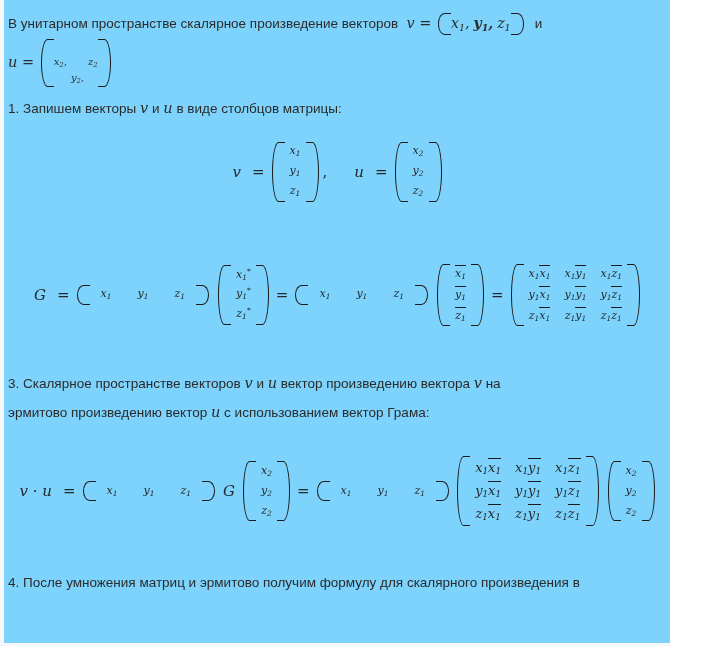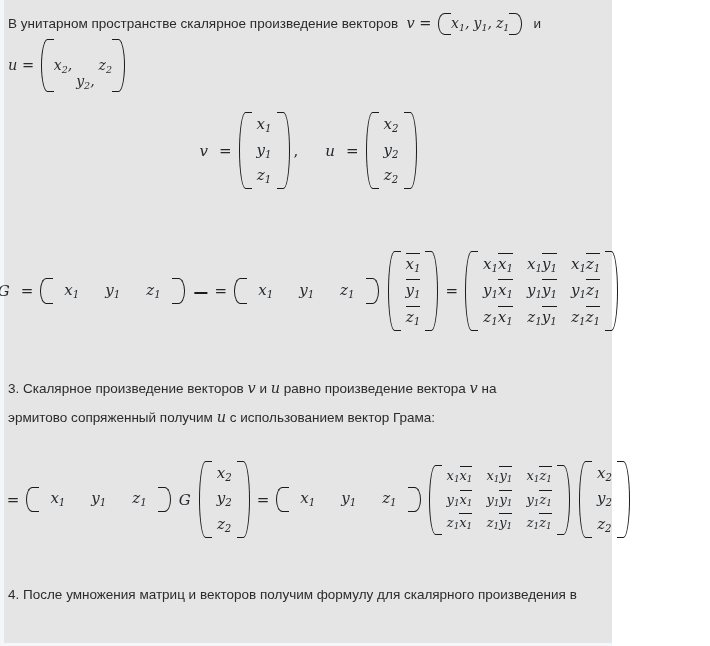--- a/index.html
+++ b/index.html
@@ -9,23 +9,23 @@
   }
   body {
     width: 710px;
     height: 646px;
     font-family: "Liberation Sans", sans-serif;
     color: #24292e;
     overflow: hidden;
   }
   .page {
     position: relative;
-    width: 612px;
+    width: 670px;
     height: 646px;
-    background: #e5e5e5;
+    background: #7dd3fc;
     box-sizing: border-box;
   }
   .leftrule {
     position: absolute;
     left: 0;
     top: 0;
     bottom: 0;
     width: 4px;
     background: #f4f7f9;
   }
@@ -122,21 +122,21 @@
     border-left: none;
     border-top-left-radius: 0;
     border-bottom-left-radius: 0;
     right: 2px;
     left: -6px;
   }
   .mgrid {
     display: inline-grid;
     font-family: "DejaVu Serif", serif;
     font-style: italic;
-    font-size: 15px;
+    font-size: 11px;
     padding: 1px 4px;
     justify-items: center;
     align-items: center;
   }
   .mgrid.cols1 { grid-template-columns: auto; }
   .mgrid.cols3 { grid-template-columns: auto auto auto; }
   .mgrid .cell {
     padding: 1.5px 7px;
     white-space: nowrap;
     line-height: 1.45;
@@ -171,44 +171,52 @@
   <div class="content">
 
     <div class="para pt0">
       <span>В унитарном пространстве скалярное произведение векторов</span>
       <span class="math">
         &nbsp;<span class="mathup" style="font-style:italic;">v</span> = <span class="inlinerow">
           <span class="matrix">
             <span class="paren left"></span>
             <span class="mgrid cols3" style="font-size:14px;">
               <span class="cell" style="padding:0 2px;">x<span class="sub">1</span>,</span>
-              <span class="cell" style="padding:0 2px;">y<span class="sub">1</span>,</span>
+              <span class="cell" style="padding:0 2px;font-weight:bold;">y<span class="sub">1</span>,</span>
               <span class="cell" style="padding:0 2px;">z<span class="sub">1</span></span>
             </span>
             <span class="paren right"></span>
           </span>
         </span>&nbsp;
       </span>
       <span>и</span>
       <br>
       <span class="math">
         <span style="font-style:italic;">u</span> = <span class="inlinerow">
           <span class="matrix">
             <span class="paren left"></span>
-            <span class="mgrid cols3" style="font-size:14px;">
+            <span class="mgrid cols3" style="font-size:10px;">
               <span class="cell" style="padding:0 2px;">x<span class="sub">2</span>,</span>
               <span class="cell" style="padding:0 2px;margin-top:32px;">y<span class="sub">2</span>,</span>
               <span class="cell" style="padding:0 2px;">z<span class="sub">2</span></span>
             </span>
             <span class="paren right"></span>
           </span>
         </span>&nbsp;
       </span>
     </div>
 
+    <div class="para" style="padding-top:6px;">
+      <span>1.</span>
+      <span>Запишем векторы</span>
+      <span class="math">v</span>
+      <span>и</span>
+      <span class="math">u</span>
+      <span>в виде столбцов матрицы:</span>
+    </div>
 
     <div class="spacer-md"></div>
 
     <div class="block row">
       <span class="op">v</span>
       <span class="opn">=</span>
       <span class="matrix">
         <span class="paren left"></span>
         <span class="mgrid cols1">
           <span class="cell">x<span class="sub">1</span></span>
@@ -245,20 +253,25 @@
         <span class="paren left"></span>
         <span class="mgrid cols3 rowvec">
           <span class="cell">x<span class="sub">1</span></span>
           <span class="cell">y<span class="sub">1</span></span>
           <span class="cell">z<span class="sub">1</span></span>
         </span>
         <span class="paren right"></span>
       </span>
       <span class="matrix" style="margin-left:5px;">
         <span class="paren left"></span>
+        <span class="mgrid cols1">
+          <span class="cell">x<span class="sub">1</span><span class="sup">*</span></span>
+          <span class="cell">y<span class="sub">1</span><span class="sup">*</span></span>
+          <span class="cell">z<span class="sub">1</span><span class="sup">*</span></span>
+        </span>
         <span class="paren right"></span>
       </span>
       <span class="opn">=</span>
       <span class="matrix">
         <span class="paren left"></span>
         <span class="mgrid cols3 rowvec">
           <span class="cell">x<span class="sub">1</span></span>
           <span class="cell">y<span class="sub">1</span></span>
           <span class="cell">z<span class="sub">1</span></span>
         </span>
@@ -289,29 +302,29 @@
         </span>
         <span class="paren right"></span>
       </span>
     </div>
 
     <div class="spacer-lg"></div>
     <div class="spacer-md"></div>
 
     <div class="para">
       <span>3.</span>
-      <span>Скалярное произведение векторов</span>
+      <span>Скалярное пространстве векторов</span>
       <span class="math">v</span>
       <span>и</span>
       <span class="math">u</span>
-      <span>равно произведение вектора</span>
+      <span>вектор произведению вектора</span>
       <span class="math">v</span>
       <span>на</span>
       <br>
-      <span>эрмитово сопряженный получим</span>
+      <span>эрмитово произведению вектор</span>
       <span class="math">u</span>
       <span>с использованием вектор Грама:</span>
     </div>
 
     <div class="spacer-md"></div>
     <div class="spacer-sm"></div>
 
     <div class="block row">
       <span class="op">v · u</span>
       <span class="opn">=</span>
@@ -368,19 +381,19 @@
         </span>
         <span class="paren right"></span>
       </span>
     </div>
 
     <div class="spacer-lg"></div>
     <div class="spacer-md"></div>
 
     <div class="para">
       <span>4.</span>
-      <span>После умножения матриц и векторов получим формулу для скалярного произведения в</span>
+      <span>После умножения матриц и эрмитово получим формулу для скалярного произведения в</span>
       <br>
       
     </div>
 
   </div>
 </div>
 
 </body></html>

